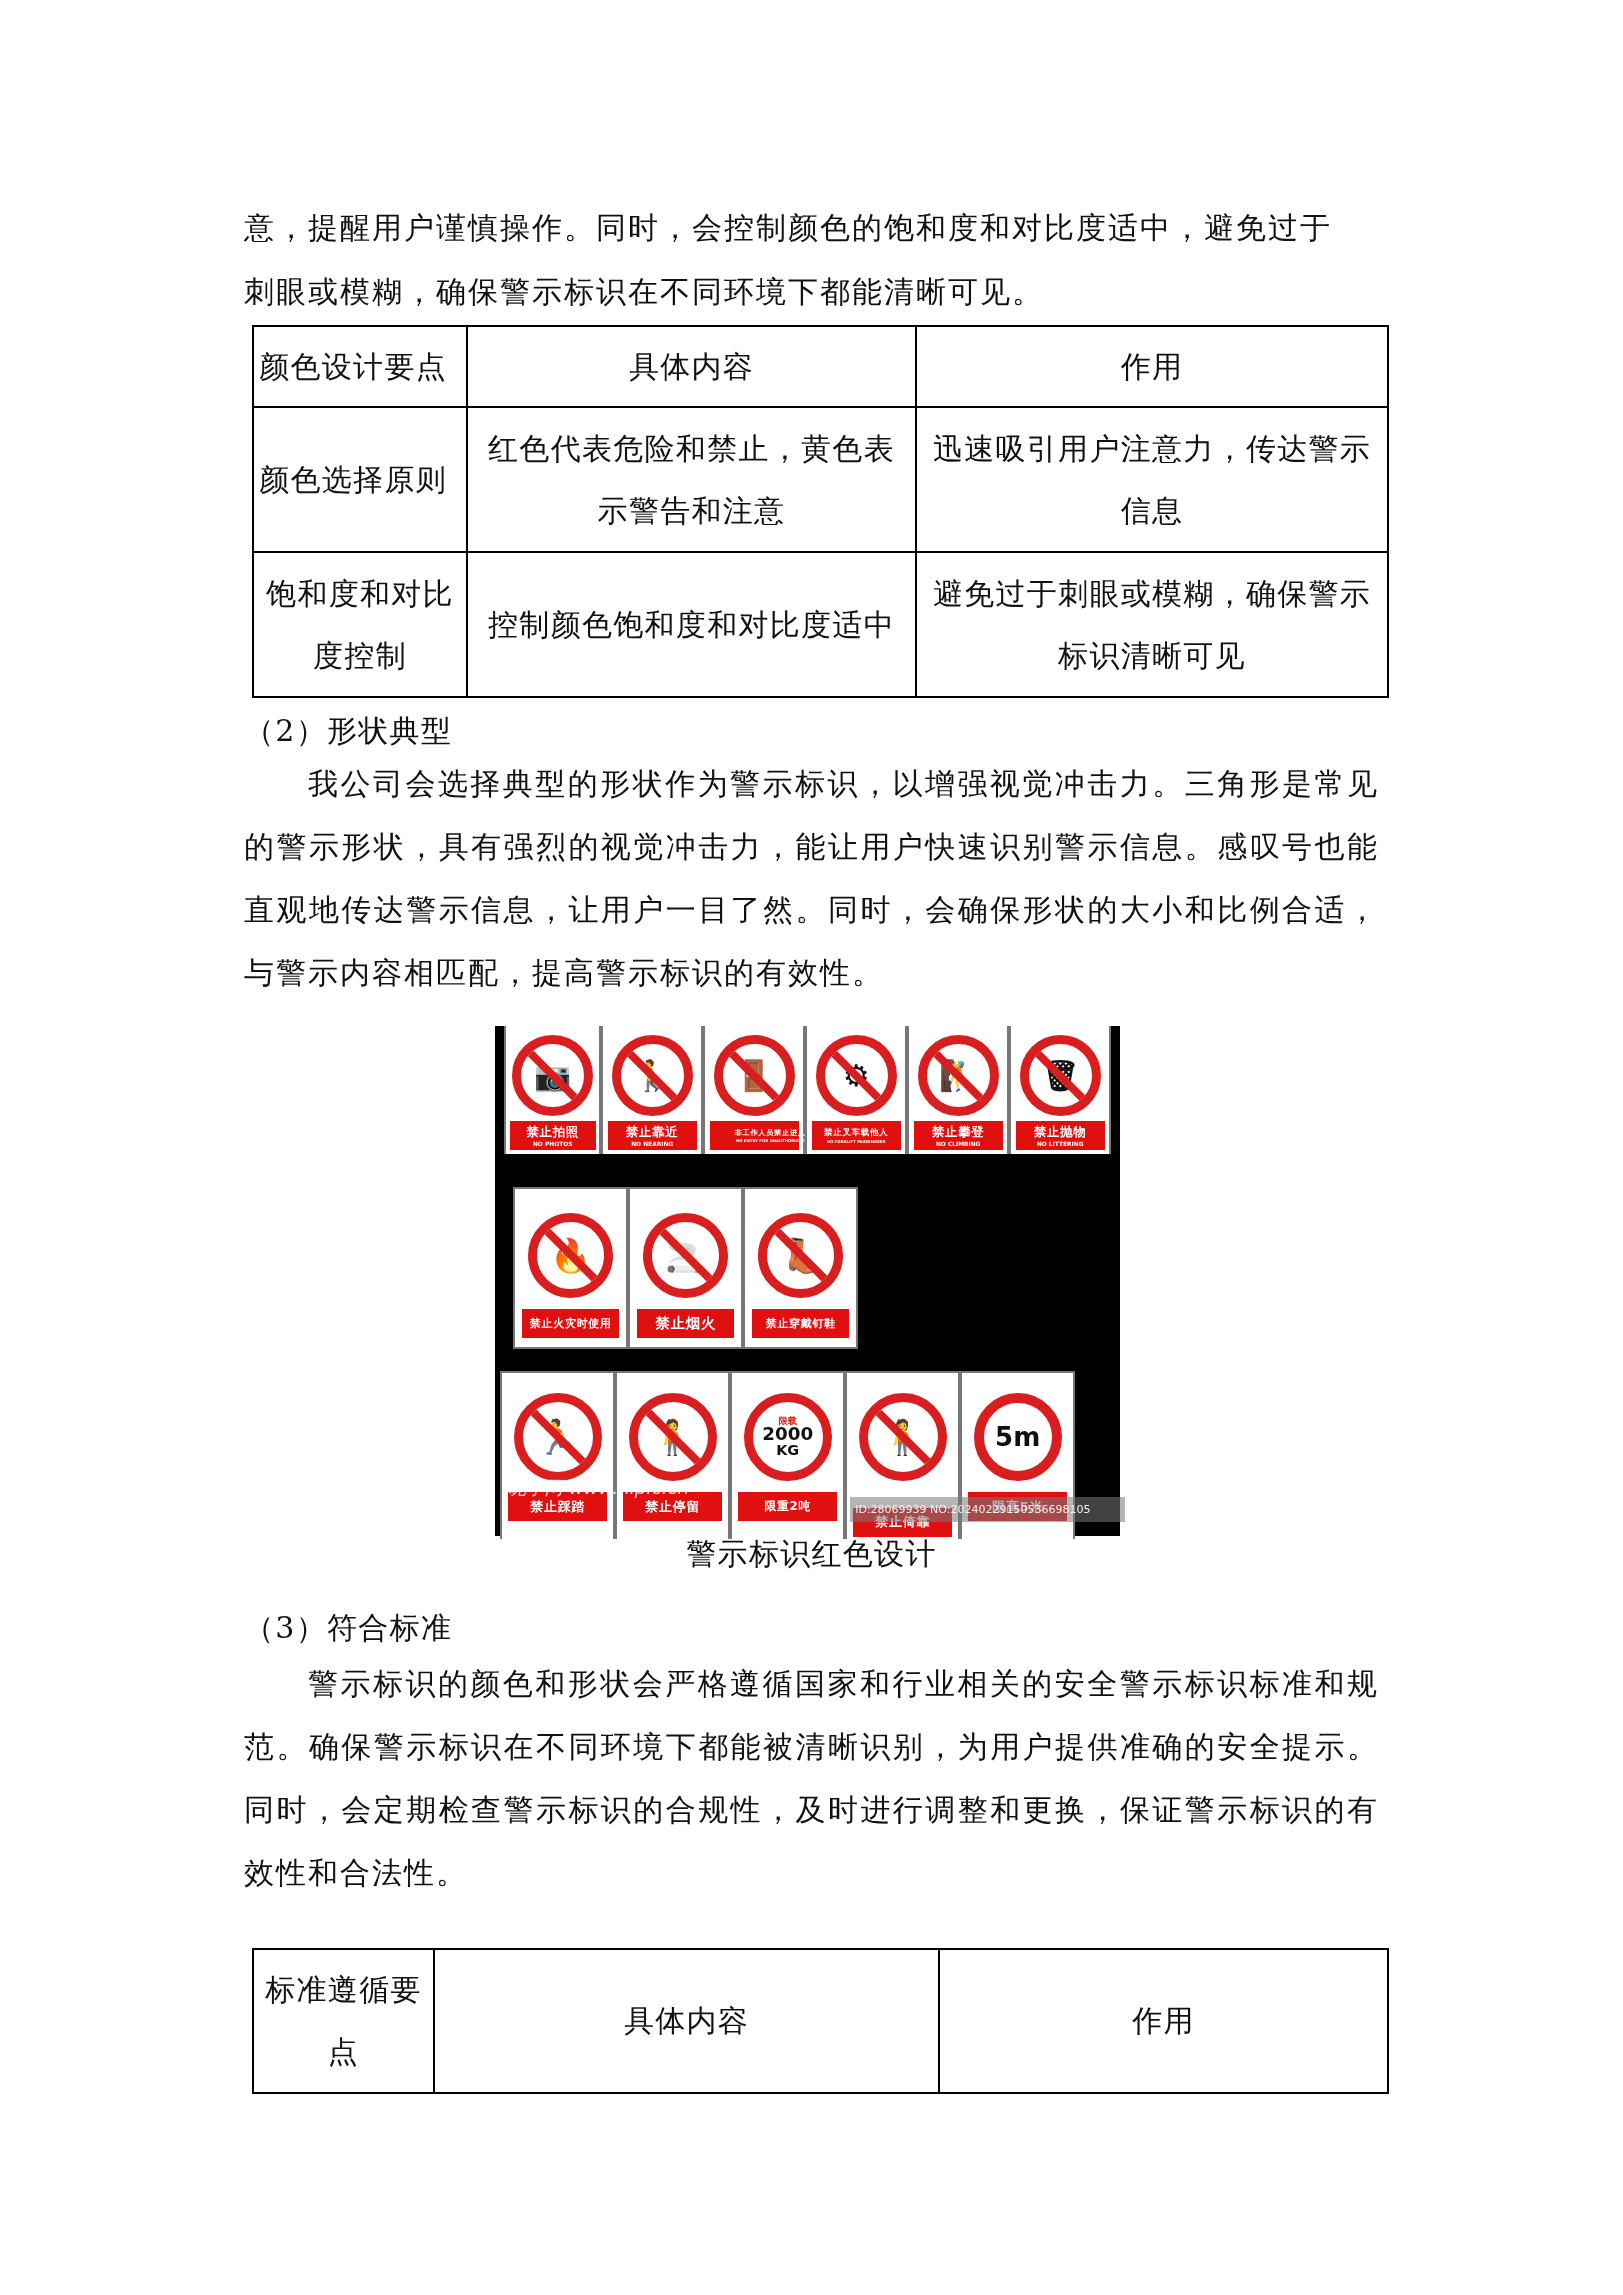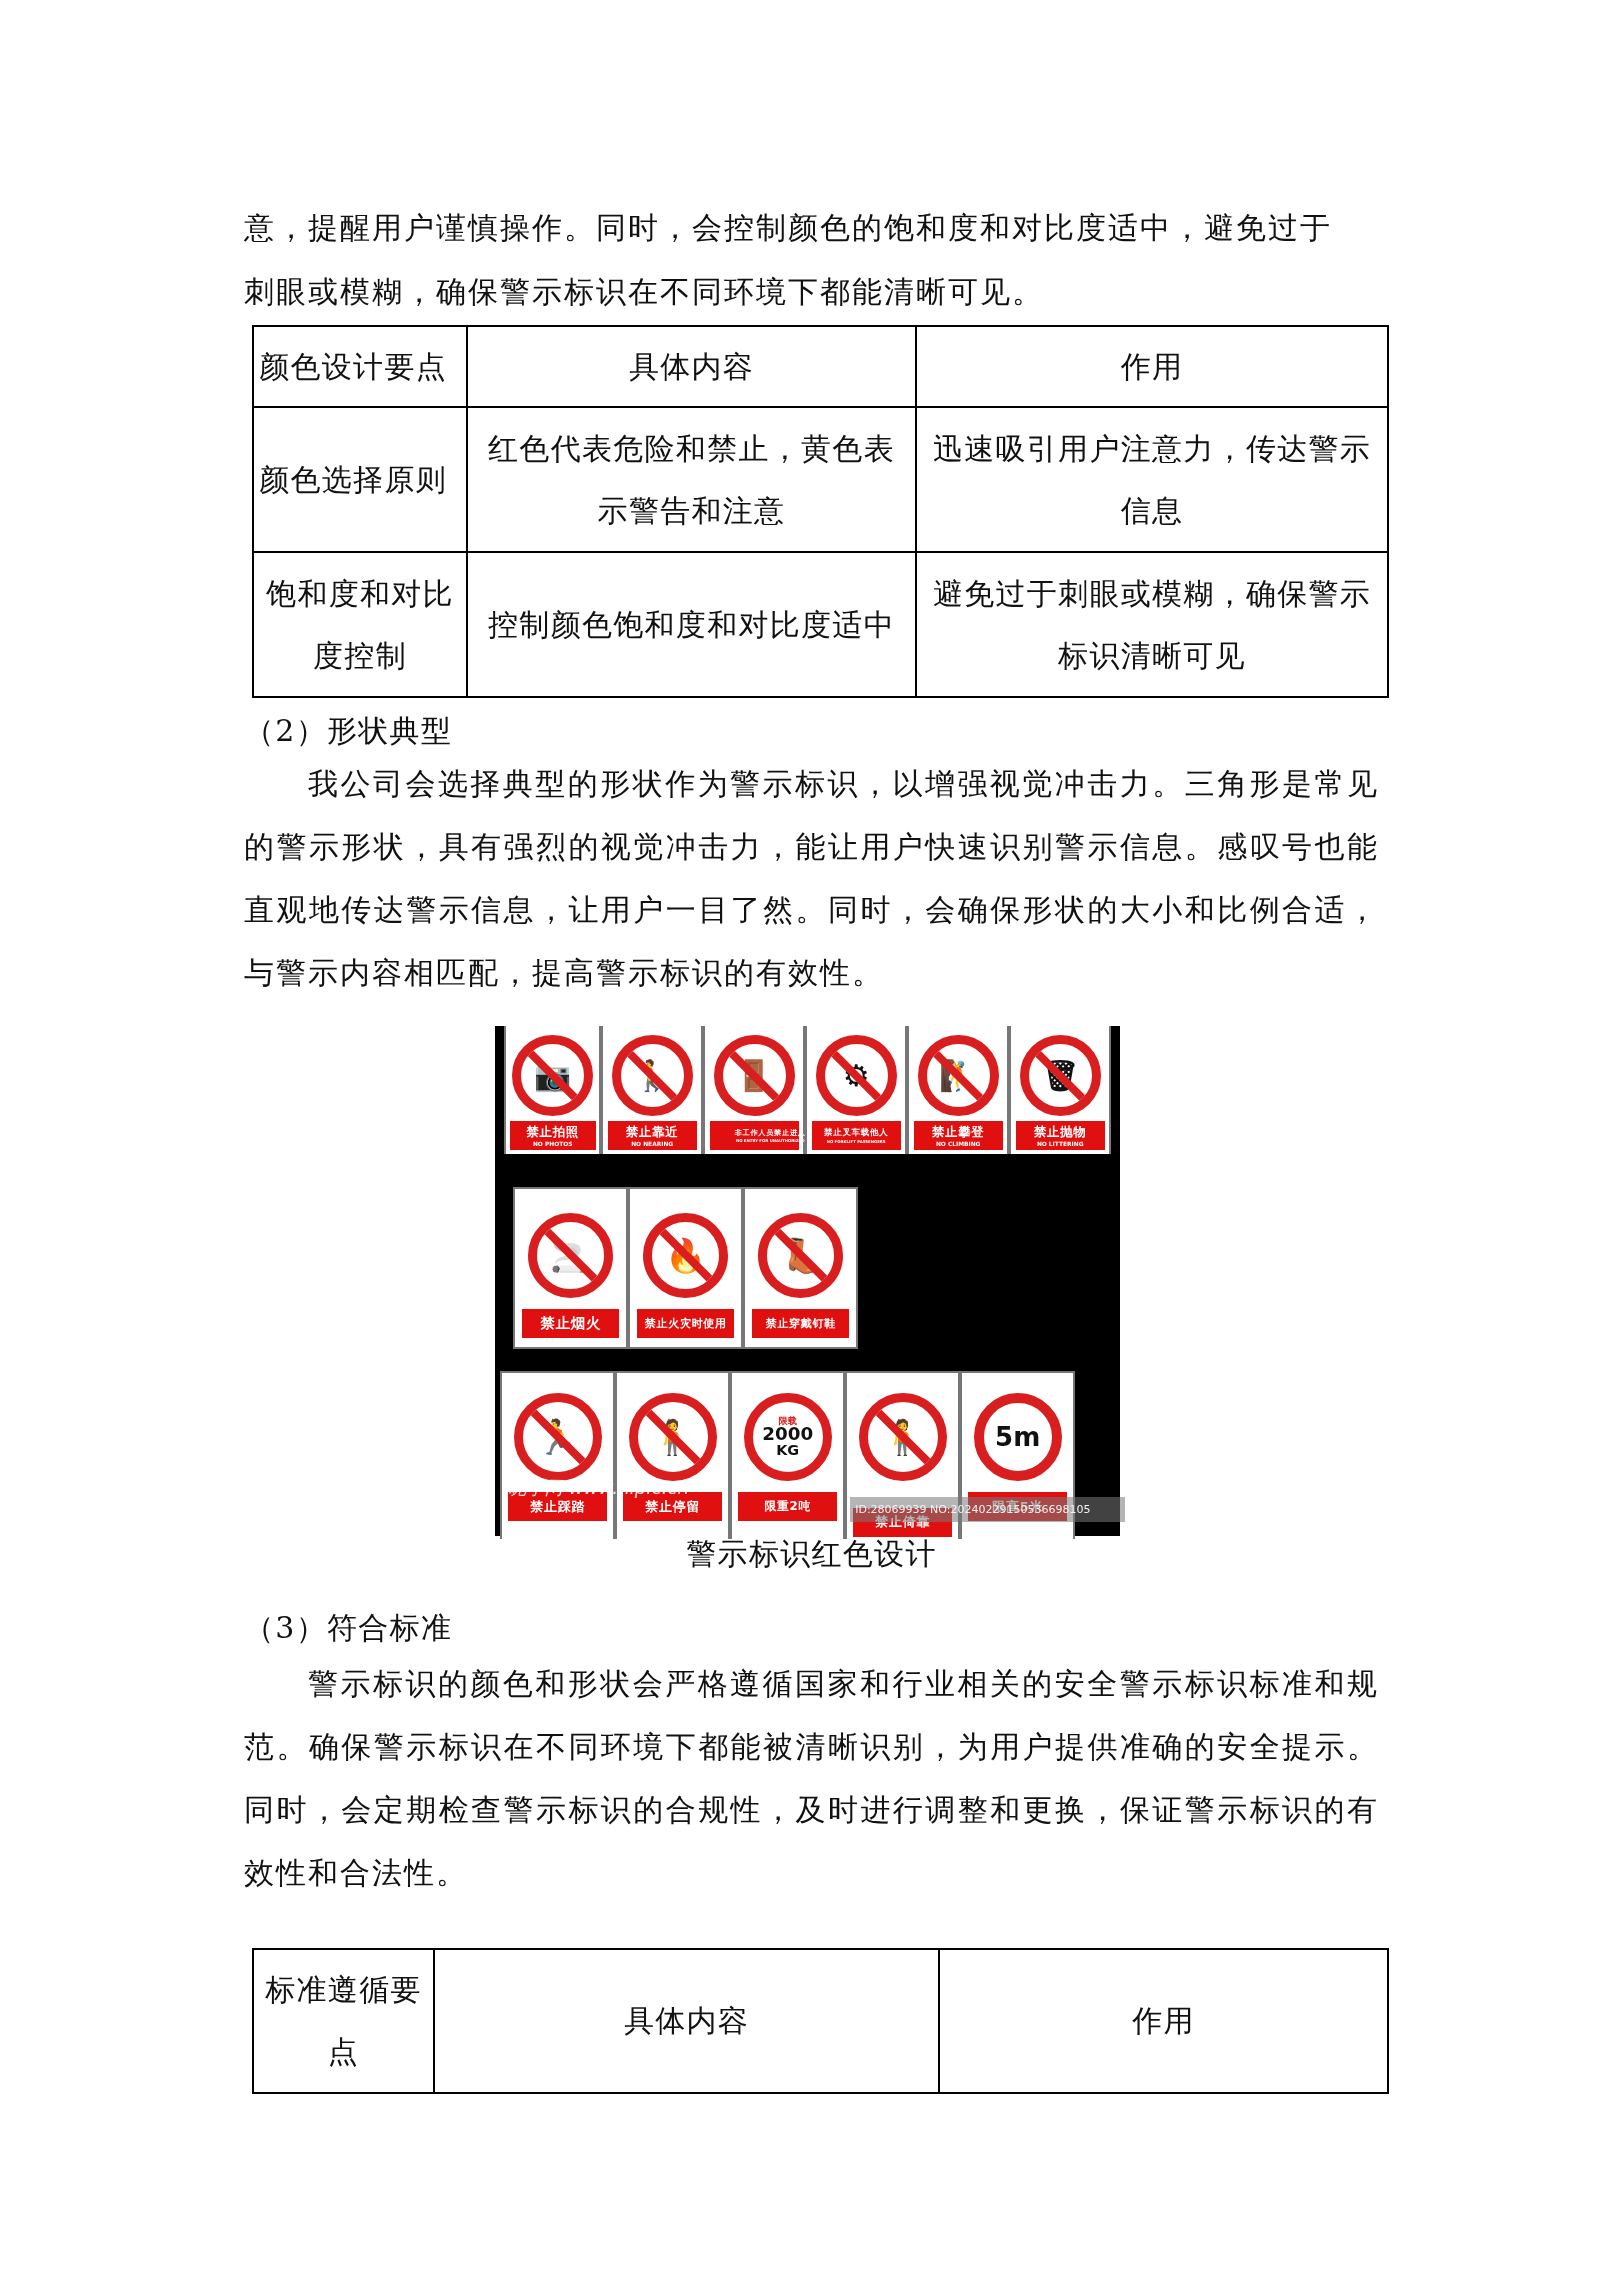--- a/index.html
+++ b/index.html
@@ -152,34 +152,34 @@
       <div class="label" style="width:89px;height:29px;margin-top:5.2px;">
         <span class="cn" style="font-size:12.4px;">禁止抛物</span>
           <span class="en">NO LITTERING</span>
         </div>
     </div>
   </div>
 
   <div class="srow" style="left:18.3px; top:161px; height:158px; border-top:2px solid #777; border-bottom:2px solid #777;">
     <div class="sign" style="width:115px; height:158px;">
       <div class="circle" style="width:85px;height:85px;margin-top:23.6px;">
+        <span class="glyph" style="font-size:33px;">🔥</span>
+          <span class="slash"></span>
+        </div>
+      <div class="label" style="width:97px;height:29px;margin-top:11.8px;">
+        <span class="cn" style="font-size:11px;">禁止火灾时使用</span>
+        </div>
+    </div>
+    <div class="sign" style="width:115px; height:158px;">
+      <div class="circle" style="width:85px;height:85px;margin-top:23.6px;">
         <span class="glyph" style="font-size:33px;">🚬</span>
           <span class="slash"></span>
         </div>
       <div class="label" style="width:97px;height:29px;margin-top:11.8px;">
         <span class="cn" style="font-size:14.4px;">禁止烟火</span>
-        </div>
-    </div>
-    <div class="sign" style="width:115px; height:158px;">
-      <div class="circle" style="width:85px;height:85px;margin-top:23.6px;">
-        <span class="glyph" style="font-size:33px;">🔥</span>
-          <span class="slash"></span>
-        </div>
-      <div class="label" style="width:97px;height:29px;margin-top:11.8px;">
-        <span class="cn" style="font-size:11px;">禁止火灾时使用</span>
         </div>
     </div>
     <div class="sign" style="width:115px; height:158px;">
       <div class="circle" style="width:85px;height:85px;margin-top:23.6px;">
         <span class="glyph" style="font-size:33px;">👢</span>
           <span class="slash"></span>
         </div>
       <div class="label" style="width:97px;height:29px;margin-top:11.8px;">
         <span class="cn" style="font-size:11px;">禁止穿戴钉鞋</span>
         </div>

